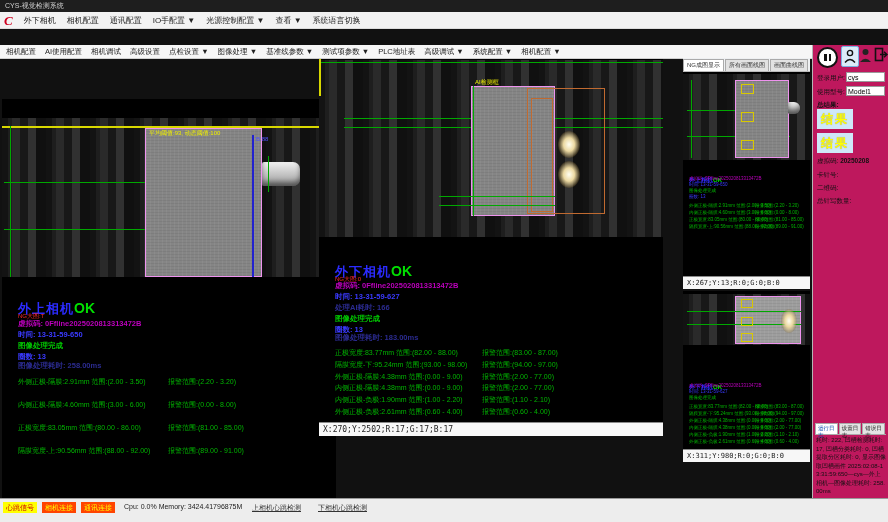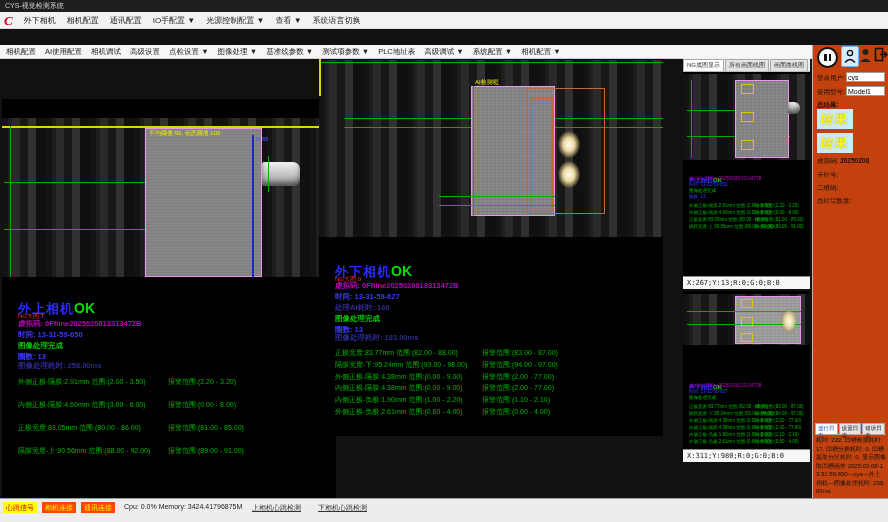--- a/index.html
+++ b/index.html
@@ -60,21 +60,21 @@
   .blabel{font-size:6px;color:#5050ff;}
   
   .sv-tabs{position:absolute;left:683px;top:58px;width:127px;height:14px;background:#eef0f2;
      display:flex;align-items:flex-end;font-size:6px;color:#333;border-bottom:1px solid #bbb;box-sizing:border-box;}
   .sv-tab{padding:1px 3px;border:1px solid #aaa;border-bottom:none;background:#e2e2e2;margin-right:1px;}
   .sv-tab.sel{background:#fff;}
   .mini-t{font-size:4.5px;line-height:1.2;}
   .mini-row{position:absolute;left:6px;right:2px;height:6px;font-size:4.5px;color:#00b400;white-space:nowrap;}
   .mini-alarm{position:absolute;left:66px;}
   
-  .rpanel{position:absolute;left:812px;top:45px;width:76px;height:453px;background:#c2410c;
+  .rpanel{position:absolute;left:812px;top:45px;width:76px;height:453px;background:#be185d;
      border-left:1px solid #b5b5b5;box-sizing:border-box;font-size:6.5px;color:#111;}
   .ctrl-btn{position:absolute;display:flex;align-items:center;justify-content:center;}
   .pause-circle{width:17px;height:17px;border:2px solid #111;border-radius:50%;
      display:flex;align-items:center;justify-content:center;gap:2px;background:#fff;}
   .pause-bar{width:2.5px;height:7px;background:#111;}
   .sel-box{background:#dcebf8;border:1px solid #7ab0e0;border-radius:2px;padding:2px 2px;}
   .plabel{position:absolute;left:4px;white-space:nowrap;}
   .pinput{position:absolute;left:33px;width:39px;height:10px;border:1px solid #9a9a9a;
      font-size:7px;padding:0 1px;box-sizing:border-box;background:#fff;}
   .result-badge{position:absolute;left:4px;width:36px;height:20px;background:#cfe8f8;
@@ -219,20 +219,21 @@
     </div>
     <div class="mrow" style="top:336px;">
       <span>内侧正极-负极:1.90mm 范围:(1.00 - 2.20)</span>
       <span class="malarm-m">报警范围:(1.10 - 2.10)</span>
     </div>
     <div class="mrow" style="top:348px;">
       <span>外侧正极-负极:2.61mm 范围:(0.60 - 4.00)</span>
       <span class="malarm-m">报警范围:(0.60 - 4.00)</span>
     </div>
 
+    <div class="vstatus">X:270;Y:2502;R:17;G:17;B:17</div>
   </div>
 
   <div class="sv-tabs">
     <span class="sv-tab sel">NG成图显示</span>
     <span class="sv-tab">所有画面线图</span>
     <span class="sv-tab">画面曲线图</span>
   </div>
 
   <div class="view" style="left:683px;top:72px;width:127px;height:217px;">
     <div class="stripes" style="left:0;top:2px;width:127px;height:86px;"></div>

